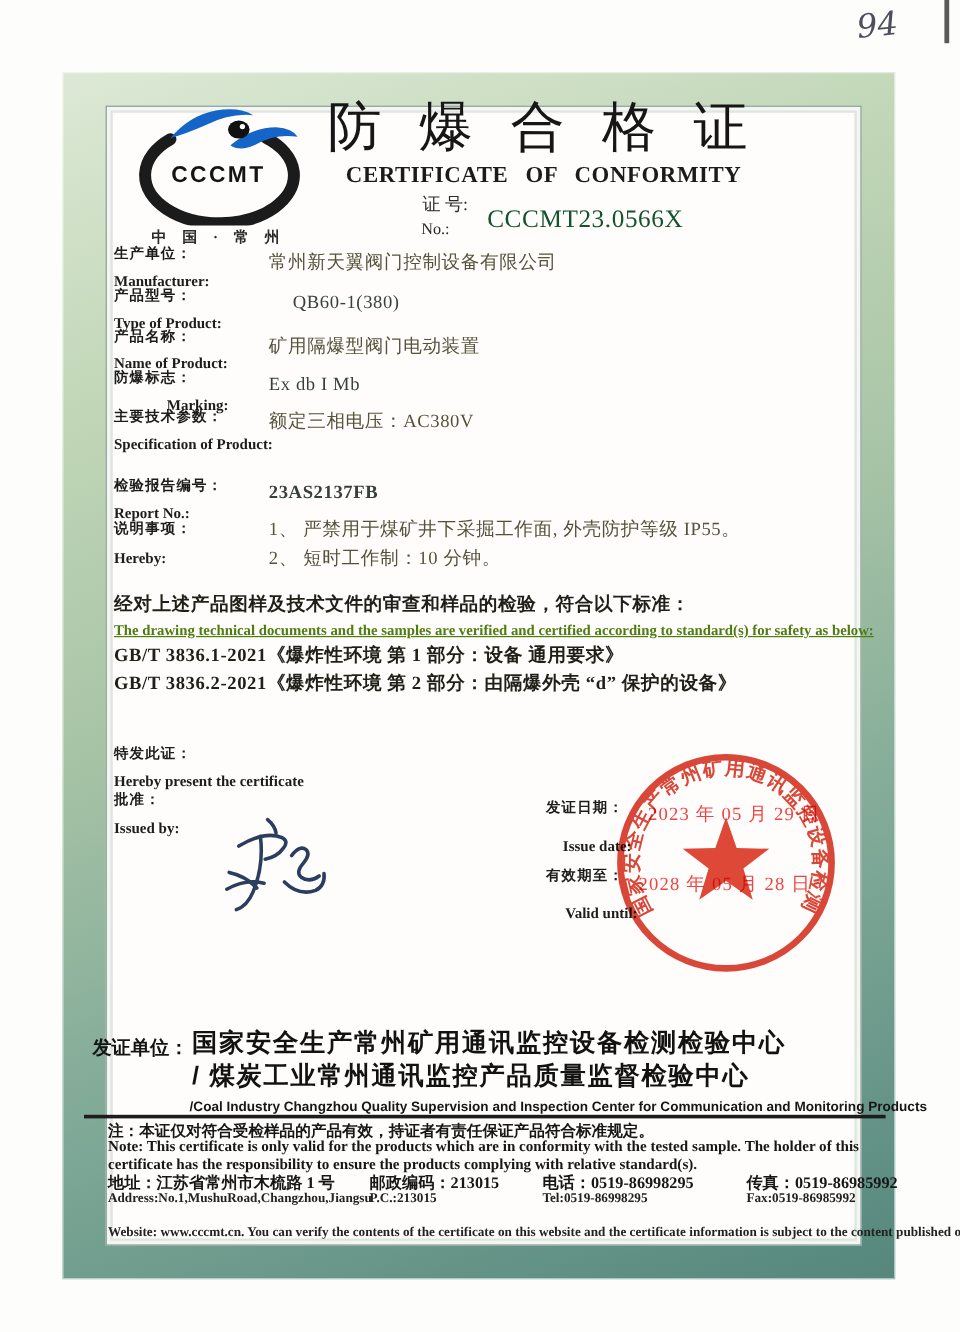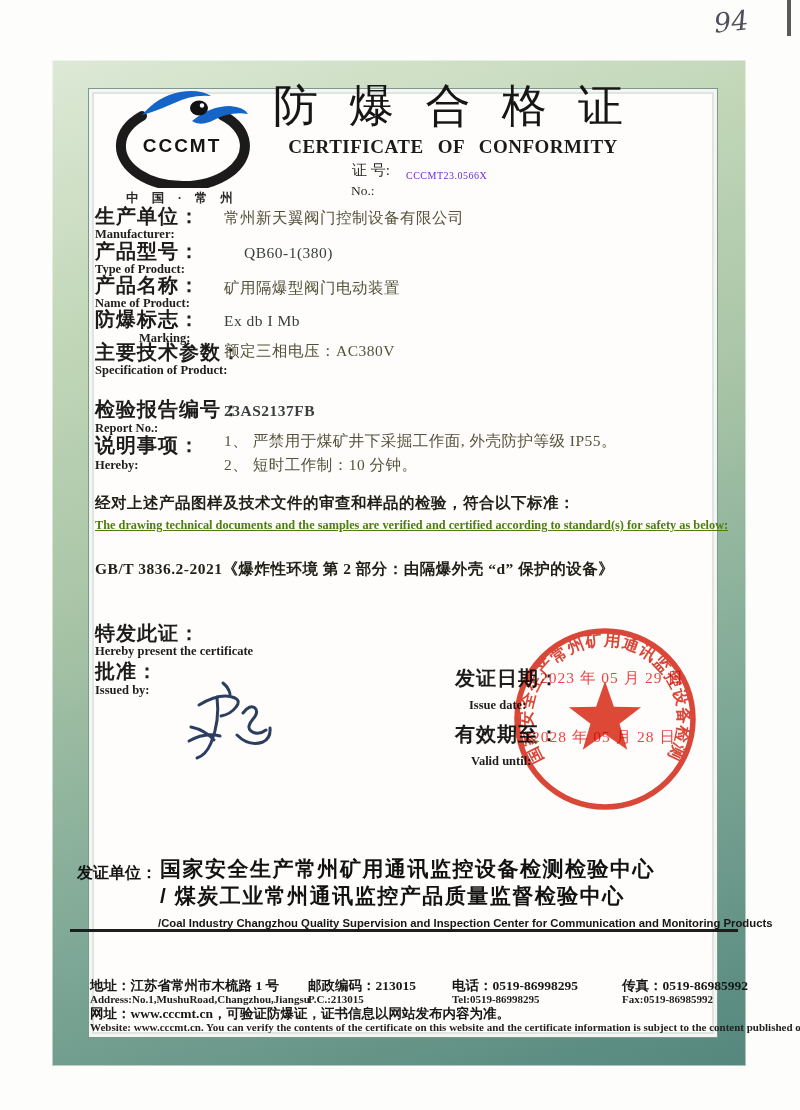--- a/index.html
+++ b/index.html
@@ -14,24 +14,24 @@
   .frame{position:absolute;left:52px;top:60px;width:694px;height:1006px;
          background:linear-gradient(160deg,#dde9d6 0%,#c2d7b8 22%,#a8c4a6 45%,#7da796 72%,#55877d 100%);
          box-shadow:inset 0 0 0 1px rgba(255,255,255,.5);}
   .inner{position:absolute;left:36px;top:28px;right:28px;bottom:28px;background:#fefdfb;
          border:1px solid #7e978c;box-shadow:inset 0 0 0 3px rgba(255,255,255,.65), inset 0 0 0 5px rgba(130,160,140,.25);}
   
   .title-cn{font-size:45px;letter-spacing:10px;color:#161616;text-align:center;width:400px;}
   .title-en{font-size:19px;font-weight:bold;word-spacing:9px;color:#1b1b1b;text-align:center;width:400px;letter-spacing:.5px;}
   .certno-cn{font-size:15px;color:#2a2a24;}
   .certno-en{font-size:13.5px;color:#2a2a24;}
-  .certno-val{font-size:10px;color:#6d28d9;letter-spacing:.5px;}
+  .certno-val{font-size:21px;color:#14532d;letter-spacing:.5px;}
   .logo-sub{font-size:12.5px;font-weight:bold;letter-spacing:5px;color:#2a2a2a;width:172px;text-align:center;}
   
-  .lbl-cn{font-size:20px;font-weight:600;color:#1c1c1a;letter-spacing:1px;}
+  .lbl-cn{font-size:12px;font-weight:600;color:#1c1c1a;letter-spacing:1px;}
   .lbl-en{font-size:12.5px;font-weight:600;color:#1d1d1b;}
   .val{font-size:15.5px;color:#55523c;letter-spacing:.5px;}
   .val-dark{font-size:15.5px;color:#37403e;letter-spacing:.5px;}
   .std-cn{font-size:15.5px;font-weight:600;color:#201f18;letter-spacing:.5px;}
   .std-en{font-size:12.3px;font-weight:600;color:#4d7c0f;text-decoration:underline;}
   .date-val{font-size:15.5px;color:#ef4444;letter-spacing:1px;}
   
   .unit-lbl{font-family:"Liberation Sans",sans-serif;font-size:16px;font-weight:bold;color:#141414;}
   .unit-line{font-family:"Liberation Sans",sans-serif;font-size:21px;font-weight:bold;color:#121212;letter-spacing:1.5px;}
   .unit-en{font-family:"Liberation Sans",sans-serif;font-size:11.3px;font-weight:bold;color:#161616;}
@@ -108,20 +108,21 @@
   </div>
   <div>
     <div class="abs lbl-cn" style="left:95px;top:432px;">说明事项：</div>
     <div class="abs lbl-en" style="left:95px;top:458px;">Hereby:</div>
     <div class="abs val" style="left:224px;top:431px;">1、 严禁用于煤矿井下采掘工作面, 外壳防护等级 IP55。</div>
     <div class="abs val" style="left:224px;top:455px;">2、 短时工作制：10 分钟。</div>
   </div>
 
   <div class="abs std-cn" style="left:95px;top:493px;">经对上述产品图样及技术文件的审查和样品的检验，符合以下标准：</div>
   <div class="abs std-en" style="left:95px;top:518px;">The drawing technical documents and the samples are verified and certified according to standard(s) for safety as below:</div>
+  <div class="abs std-cn" style="left:95px;top:536px;">GB/T 3836.1-2021《爆炸性环境 第 1 部分：设备 通用要求》</div>
   <div class="abs std-cn" style="left:95px;top:559px;">GB/T 3836.2-2021《爆炸性环境 第 2 部分：由隔爆外壳 “d” 保护的设备》</div>
 
   <div class="abs lbl-cn" style="left:95px;top:620px;">特发此证：</div>
   <div class="abs lbl-en" style="left:95px;top:644px;">Hereby present the certificate</div>
   <div class="abs lbl-cn" style="left:95px;top:658px;">批准：</div>
   <div class="abs lbl-en" style="left:95px;top:683px;">Issued by:</div>
 
   <svg class="abs" style="left:173px;top:675px;" width="100" height="90" viewBox="0 0 100 90">
     <g fill="none" stroke="#2c3e5f" stroke-width="3" stroke-linecap="round">
       <path d="M 50,8 q 6,5 7,11"></path>
@@ -152,30 +153,31 @@
     </text>
   </svg>
 
   <div class="abs unit-lbl" style="left:77px;top:863px;">发证单位：</div>
   <div class="abs unit-line" style="left:160px;top:855px;">国家安全生产常州矿用通讯监控设备检测检验中心</div>
   <div class="abs unit-line" style="left:160px;top:882px;">/ 煤炭工业常州通讯监控产品质量监督检验中心</div>
   <div class="abs unit-en" style="left:158px;top:917px;">/Coal Industry Changzhou Quality Supervision and Inspection Center for Communication and Monitoring Products</div>
 
   <div class="rule" style="left:70px;top:929px;width:668px;height:2.5px;"></div>
 
+  <div class="abs note-cn" style="left:90px;top:934px;">注：本证仅对符合受检样品的产品有效，持证者有责任保证产品符合标准规定。</div>
+  <div class="abs note-en wrap" style="left:90px;top:948px;width:650px;">Note: This certificate is only valid for the products which are in conformity with the tested sample. The holder of this certificate has the responsibility to ensure the products complying with relative standard(s).</div>
 
   <div>
     <div class="abs addr-cn" style="left:90px;top:977px;">地址：江苏省常州市木梳路 1 号</div>
     <div class="abs addr-cn" style="left:308px;top:977px;">邮政编码：213015</div>
     <div class="abs addr-cn" style="left:452px;top:977px;">电话：0519-86998295</div>
     <div class="abs addr-cn" style="left:622px;top:977px;">传真：0519-86985992</div>
   </div>
   <div>
     <div class="abs addr-en" style="left:90px;top:993px;">Address:No.1,MushuRoad,Changzhou,Jiangsu</div>
     <div class="abs addr-en" style="left:308px;top:993px;">P.C.:213015</div>
     <div class="abs addr-en" style="left:452px;top:993px;">Tel:0519-86998295</div>
     <div class="abs addr-en" style="left:622px;top:993px;">Fax:0519-86985992</div>
   </div>
 
-  <div class="abs web-cn" style="left:90px;top:1005px;">网址：www.cccmt.cn，可验证防爆证，证书信息以网站发布内容为准。</div>
   <div class="abs web-en" style="left:90px;top:1021px;">Website: www.cccmt.cn. You can verify the contents of the certificate on this website and the certificate information is subject to the content published on it.</div>
 
 </div>
 
 </body></html>

